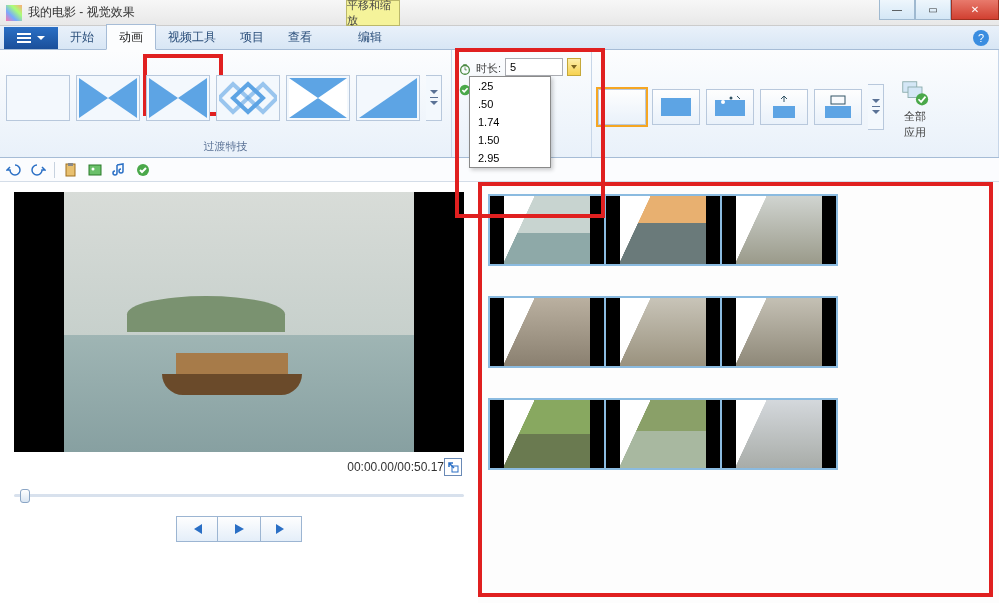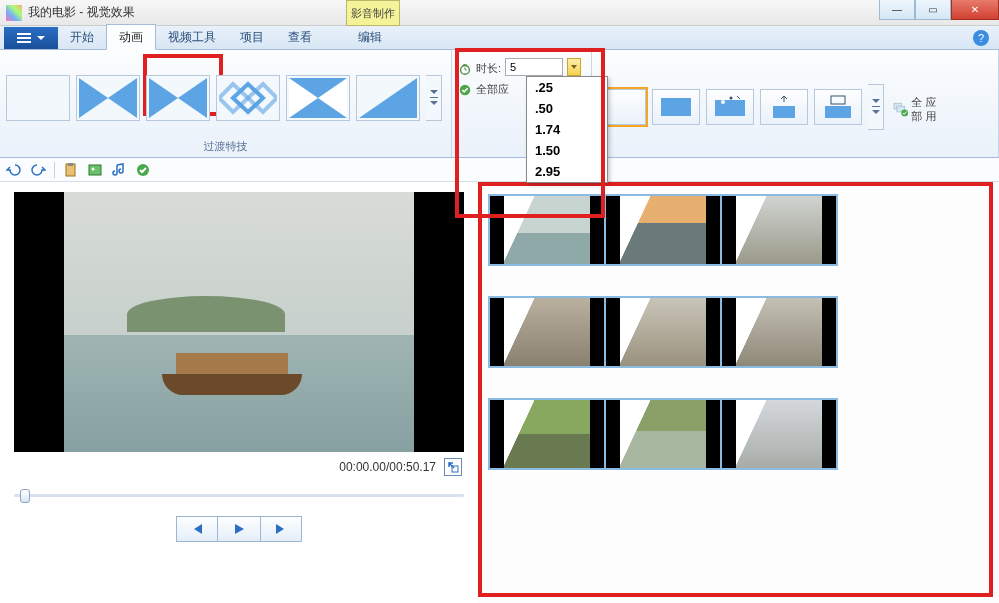--- a/index.html
+++ b/index.html
@@ -37,28 +37,28 @@
   .drop-arrow div { width:0; height:0; border-left:4px solid transparent; border-right:4px solid transparent; border-top:4px solid #5a7296; }
   .drop-arrow .bar { width:8px; height:1px; background:#5a7296; border:none;}
   
   .dur-block { display:flex; flex-direction:column; gap:6px; font-size:11px; color:#444; width:140px; position:relative; }
   .dur-row { display:flex; align-items:flex-end; gap:4px; }
   .dur-row .hicon { width:14px; height:14px; }
   .dur-input { width:58px; height:18px; border:1px solid #abadb3; padding:0 4px; font-size:11px; }
   .dur-spin { width:14px; height:18px; background:linear-gradient(#fdeeaa,#f7d251); border:1px solid #c5a83a; display:flex; align-items:center; justify-content:center;}
   .dur-spin div{ width:0;height:0;border-left:3px solid transparent;border-right:3px solid transparent;border-top:4px solid #7a6320;}
   
-  .dd-list { position:absolute; left:526px; top:26px; width:82px; background:#fff; border:1px solid #8a8a8a; font-size:13px; z-index:50; box-shadow: 2px 2px 4px rgba(0,0,0,.2); font-weight: bold;}
+  .dd-list { position:absolute; left:469px; top:26px; width:82px; background:#fff; border:1px solid #8a8a8a; font-size:11px; z-index:50; box-shadow: 2px 2px 4px rgba(0,0,0,.2);}
   .dd-list div { padding:3px 8px; }
   
   .pan-thumb { width:48px; height:36px; border:1px solid #b8c8dc; background:linear-gradient(#fefefe,#e9f1fa); display:flex; align-items:center; justify-content:center; }
   .pan-thumb.sel { outline:2px solid #f5a623; }
   .pan-thumb svg { width:42px; height:30px; }
   
-  .apply-all { width:50px; display:flex; flex-direction:row; align-items:center; gap:2px; padding:6px 3px 0; }
+  .apply-all { width:50px; display:flex; flex-direction:column; align-items:center; gap:2px; padding:6px 3px 0; }
   .apply-all svg { width:28px; height:28px; }
   .apply-all span { font-size:11px; color:#444; text-align:center; line-height:1.2;}
   
   .ribbon-red1 { position:absolute; left:143px; top:4px; width:80px; height:62px; border:4px solid #e02020; pointer-events:none; }
   .ribbon-red2 { position:absolute; left:455px; top:-2px; width:150px; height:170px; border:4px solid #e02020; pointer-events:none; z-index:60;}
   
   
   .qat { height:24px; background:#fbfcfe; border-bottom:1px solid #d4dde8; display:flex; align-items:center; padding:0 6px; gap:8px; }
   .qat svg { width:16px; height:16px; }
   .qat .sep { width:1px; height:16px; background:#c7d2df; }
@@ -69,21 +69,21 @@
   .preview { width:450px; height:260px; background:#000; position:relative; display:flex; justify-content:center; }
   .preview-img { width:350px; height:100%; background:#bcc8ba; position:relative; overflow:hidden; }
   
   .sky { position:absolute; top:0; left:0; right:0; height:55%; background:linear-gradient(#d8dcd8,#c7d0cc); }
   .hill { position:absolute; top:40%; left:18%; width:45%; height:14%; background:#7a9270; border-radius:50% 50% 0 0; }
   .water { position:absolute; bottom:0; left:0; right:0; height:45%; background:linear-gradient(#9fb5b4,#87a0a1);}
   .boat { position:absolute; bottom:22%; left:28%; width:40%; height:18%; }
   .boat .hull { position:absolute; bottom:0; left:0; right:0; height:45%; background:#6a4a2a; border-radius:0 0 30px 30px;}
   .boat .deck { position:absolute; bottom:40%; left:10%; right:10%; height:50%; background:#a87843; opacity:.95;}
   
-  .time-row { display:flex; justify-content:flex-end; align-items:center; gap:8px; padding:6px 2px; font-size:12px; color:#333;}
+  .time-row { display:flex; justify-content:flex-end; align-items:center; padding:6px 2px; font-size:12px; color:#333;}
   .pop-icon { width:18px; height:18px; border:1px solid #6a8ab6; display:flex; align-items:center; justify-content:center; }
   .pop-icon svg{width:12px;height:12px;}
   
   .seek { position:relative; height:20px; margin-top:4px; }
   .seek-track { position:absolute; left:0; right:0; top:8px; height:3px; background:#d8e1ed; border-radius:2px;}
   .seek-thumb { position:absolute; left:6px; top:3px; width:10px; height:14px; background:linear-gradient(#fff,#d9e5f2); border:1px solid #8aa5c5; border-radius:3px;}
   
   .controls { display:flex; justify-content:center; gap:0; margin-top:10px;}
   .ctrl-btn { width:42px; height:26px; border:1px solid #9cb5d2; background:linear-gradient(#fefefe,#e4eef9); display:flex; align-items:center;justify-content:center;}
   .ctrl-btn.mid{ border-left:none; border-right:none;}
@@ -100,21 +100,21 @@
   .clip .diag { position:absolute; left:14px; top:0; bottom:0; width:30px; background:linear-gradient(115deg,#fff 49%, transparent 50%);}
   .clip .scene { position:absolute; left:14px; right:14px; top:0; bottom:0; }
   
 </style>
 </head>
 <body>
 
 <div class="titlebar">
   <div class="appicon"></div>
   <div class="title">我的电影 - 视觉效果</div>
-  <div class="tool-tab">影音制作</div>
+  <div class="tool-tab">平移和缩放</div>
   <div class="winbtns">
     <div class="winbtn">—</div>
     <div class="winbtn">▭</div>
     <div class="winbtn close">✕</div>
   </div>
 </div>
 
 <div class="tabrow">
   <div class="filemenu">
     <div class="bars">

